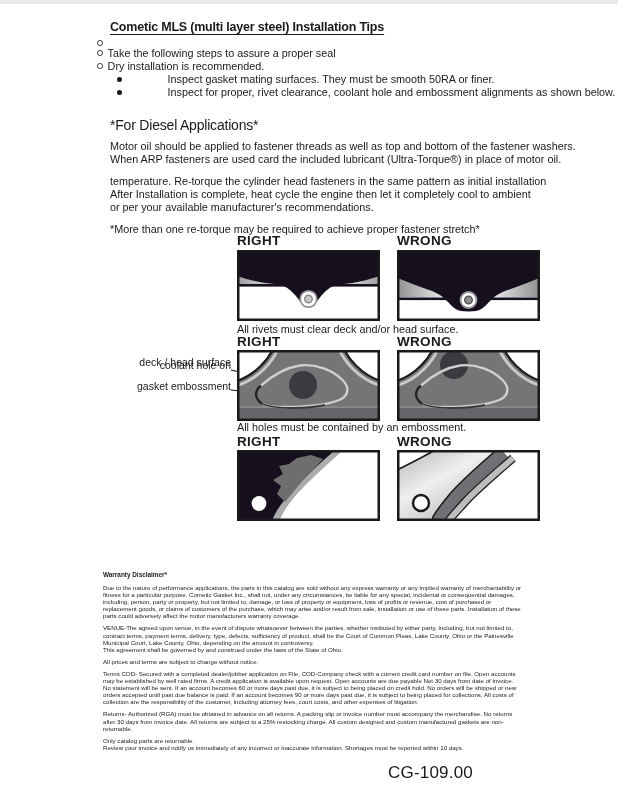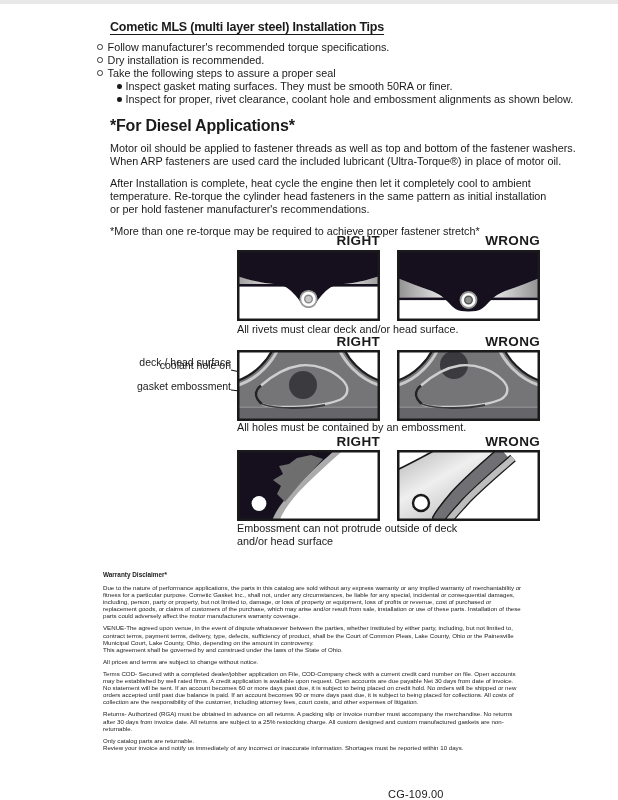--- a/index.html
+++ b/index.html
@@ -8,82 +8,81 @@
     font-family:"Liberation Sans", sans-serif;color:#1a1a1a;overflow:hidden;
     margin:4px auto;
   }
   
   .tips{position:absolute;left:97px;top:16px;width:470px;}
   .page-title{
     margin:0 0 7px 13px;font-size:12.5px;font-weight:bold;letter-spacing:-0.2px;
     text-decoration:underline;text-underline-offset:3px;white-space:nowrap;
   }
   .bullet-row{display:flex;align-items:baseline;line-height:13px;font-size:10.8px;white-space:nowrap;}
-  .bullet-row.sub{margin-left:20px;}
+  .bullet-row.sub{margin-left:20px;gap:42px;}
   .b-open{flex:0 0 auto;width:3.6px;height:3.6px;border:1.1px solid #3a3a3a;border-radius:50%;margin-right:5px;position:relative;top:-1px;}
   .b-fill{flex:0 0 auto;width:4.6px;height:4.6px;background:#1a1a1a;border-radius:50%;margin-right:4px;position:relative;top:-1px;}
   
   .diesel{position:absolute;left:110px;top:113px;width:452px;}
-  .diesel h2{margin:0 0 7px 0;font-size:16px;font-weight:bold;letter-spacing:-0.2px;}
+  .diesel h2{margin:0 0 7px 0;font-size:14px;font-weight:normal;letter-spacing:-0.2px;}
   .diesel .para{margin:0 0 9px 0;}
   .ln{display:block;font-size:10.8px;line-height:13px;white-space:nowrap;}
   
-  .dlabel{position:absolute;width:143px;text-align:right;font-size:13.5px;font-weight:bold;letter-spacing:0.3px;}
+  .dlabel{position:absolute;width:143px;text-align:left;font-size:13.5px;font-weight:bold;letter-spacing:0.3px;}
   .dbox{position:absolute;width:143px;height:71px;}
   .dbox svg{display:block;width:100%;height:100%;}
   .dcaption{position:absolute;left:237px;font-size:10.8px;line-height:12.5px;white-space:nowrap;}
   .annot{position:absolute;left:100px;width:131px;text-align:right;font-size:10.5px;line-height:11.5px;white-space:nowrap;}
   .leader{position:absolute;left:228px;top:358px;width:84px;height:42px;}
   
   .legal{position:absolute;left:103px;top:567px;width:419px;color:#222;}
   .legal .lg-h{font-size:6.4px;font-weight:bold;margin:0 0 6px 0;}
   .legal .lg-p{font-size:6.15px;line-height:7.1px;margin:0 0 5px 0;}
   .legal .lg-line{display:block;}
   
-  .page-num{position:absolute;left:388px;top:784px;font-size:11px;letter-spacing:0.2px;}
+  .page-num{position:absolute;left:388px;top:759px;font-size:17px;letter-spacing:0.2px;}
 </style>
 </head>
 <body>
 
 <div class="page">
 
   <div class="tips">
     <h1 class="page-title">Cometic MLS (multi layer steel) Installation Tips</h1>
     <div class="bullet-row">
       <span class="b-open"></span>
-      <span>Follow manufacturer's recommended torque specifications.</span>
+    </div>
+    <div class="bullet-row">
+      <span class="b-open"></span>
+      <span>Take the following steps to assure a proper seal</span>
     </div>
     <div class="bullet-row">
       <span class="b-open"></span>
       <span>Dry installation is recommended.</span>
-    </div>
-    <div class="bullet-row">
-      <span class="b-open"></span>
-      <span>Take the following steps to assure a proper seal</span>
     </div>
     <div class="bullet-row sub">
       <span class="b-fill"></span>
       <span>Inspect gasket mating surfaces.  They must be smooth 50RA or finer.</span>
     </div>
     <div class="bullet-row sub">
       <span class="b-fill"></span>
       <span>Inspect for proper, rivet clearance, coolant hole and embossment alignments as shown below.</span>
     </div>
   </div>
 
   <div class="diesel">
     <h2>*For Diesel Applications*</h2>
     <div class="para">
       <span class="ln">Motor oil should be applied to fastener threads as well as top and bottom of the fastener washers.</span>
       <span class="ln">When ARP fasteners are used card the included lubricant (Ultra-Torque®) in place of motor oil.</span>
     </div>
     <div class="para">
+      <span class="ln">temperature. Re-torque the cylinder head fasteners in the same pattern as initial installation</span>
       <span class="ln">After Installation is complete, heat cycle the engine then let it completely cool to ambient</span>
-      <span class="ln">temperature. Re-torque the cylinder head fasteners in the same pattern as initial installation</span>
-      <span class="ln">or per hold fastener manufacturer's recommendations.</span>
+      <span class="ln">or per your available manufacturer's recommendations.</span>
     </div>
     <div class="para">
       <span class="ln">*More than one re-torque may be required to achieve proper fastener stretch*</span>
     </div>
   </div>
 
   <div class="dlabel" style="left:237px;top:229px;">RIGHT</div>
   <div class="dlabel" style="left:397px;top:229px;">WRONG</div>
 
   <div class="dbox" style="left:237px;top:246px;">
@@ -246,24 +245,20 @@
         <path d="M107,3 C89,19 71,34 59,48 C51,57.5 45,64.5 42,71" fill="none" stroke="#1a1a1a" stroke-width="16"></path>
         <path d="M107,3 C89,19 71,34 59,48 C51,57.5 45,64.5 42,71" fill="none" stroke="#707074" stroke-width="13"></path>
         <path d="M116,8 C98,24 80,39 68,52 C60,61 54,67 51,72" fill="none" stroke="#1a1a1a" stroke-width="8.5"></path>
         <path d="M116,8 C98,24 80,39 68,52 C60,61 54,67 51,72" fill="none" stroke="#bdbdbd" stroke-width="6"></path>
         <circle cx="24" cy="53" r="8" fill="#ffffff" stroke="#1a1a1a" stroke-width="2.4"></circle>
       </g>
       <rect x="1.25" y="1.25" width="140.5" height="68.5" fill="none" stroke="#1a1a1a" stroke-width="2.5"></rect>
     </svg>
   </div>
 
-  <div class="dcaption" style="top:518px;">
-    <span style="display:block;">Embossment can not protrude outside of deck</span>
-    <span style="display:block;">and/or head surface</span>
-  </div>
 
   <div class="legal">
     <div class="lg-h">Warranty Disclaimer*</div>
     <p class="lg-p">Due to the nature of performance applications, the parts in this catalog are sold without any express warranty or any implied warranty of merchantability or fitness for a particular purpose.  Cometic Gasket Inc., shall not, under any circumstances, be liable for any special, incidental or consequential damages, including, person, party or property, but not limited to, damage, or loss of property or equipment, loss of profits or revenue, cost of purchased or replacement goods, or claims of customers of the purchase, which may arise and/or result from sale, installation or use of these parts.  Installation of these parts could adversely affect the motor manufacturers warranty coverage.</p>
     <p class="lg-p">
       <span class="lg-line">VENUE-The agreed upon venue, in the event of dispute whatsoever between the parties, whether instituted by either party, including, but not limited to, contract terms, payment terms, delivery, type, defects, sufficiency of product, shall be the Court of Common Pleas, Lake County, Ohio or the Painesville Municipal Court, Lake County, Ohio, depending on the amount in controversy.</span>
       <span class="lg-line">This agreement shall be governed by and construed under the laws of the State of Ohio.</span>
     </p>
     <p class="lg-p">All prices and terms are subject to change without notice.</p>
     <p class="lg-p">Terms COD- Secured with a completed dealer/jobber application on File, COD-Company check with a current credit card number on file.  Open accounts may be established by well rated firms.  A credit application is available upon request.  Open accounts are due payable Net 30 days from date of invoice.  No statement will be sent.  If an account becomes 60 or more days past due, it is subject to being placed on credit hold.  No orders will be shipped or new orders accepted until past due balance is paid.  If an account becomes 90 or more days past due, it is subject to being placed for collections.  All costs of collection are the responsibility of the customer, including attorney fees, court costs, and other expenses of litigation.</p>

